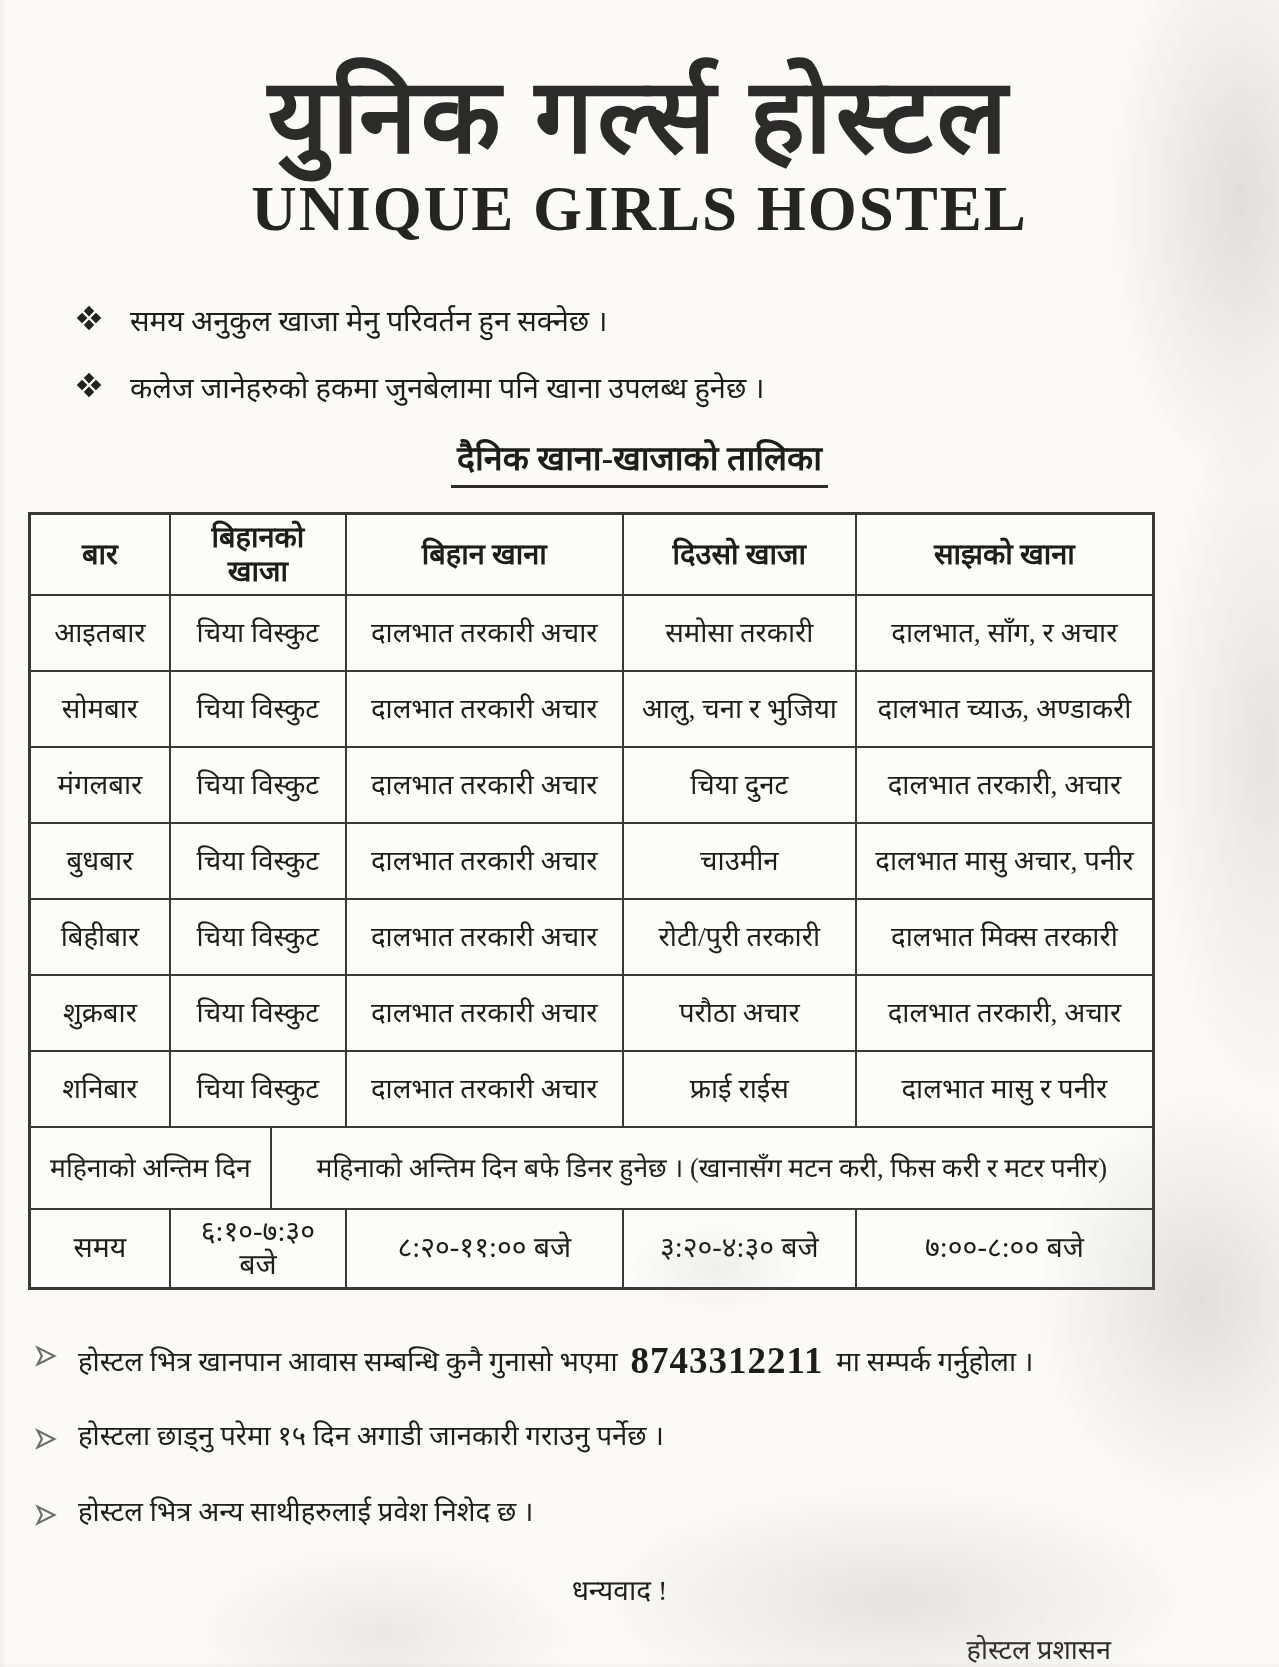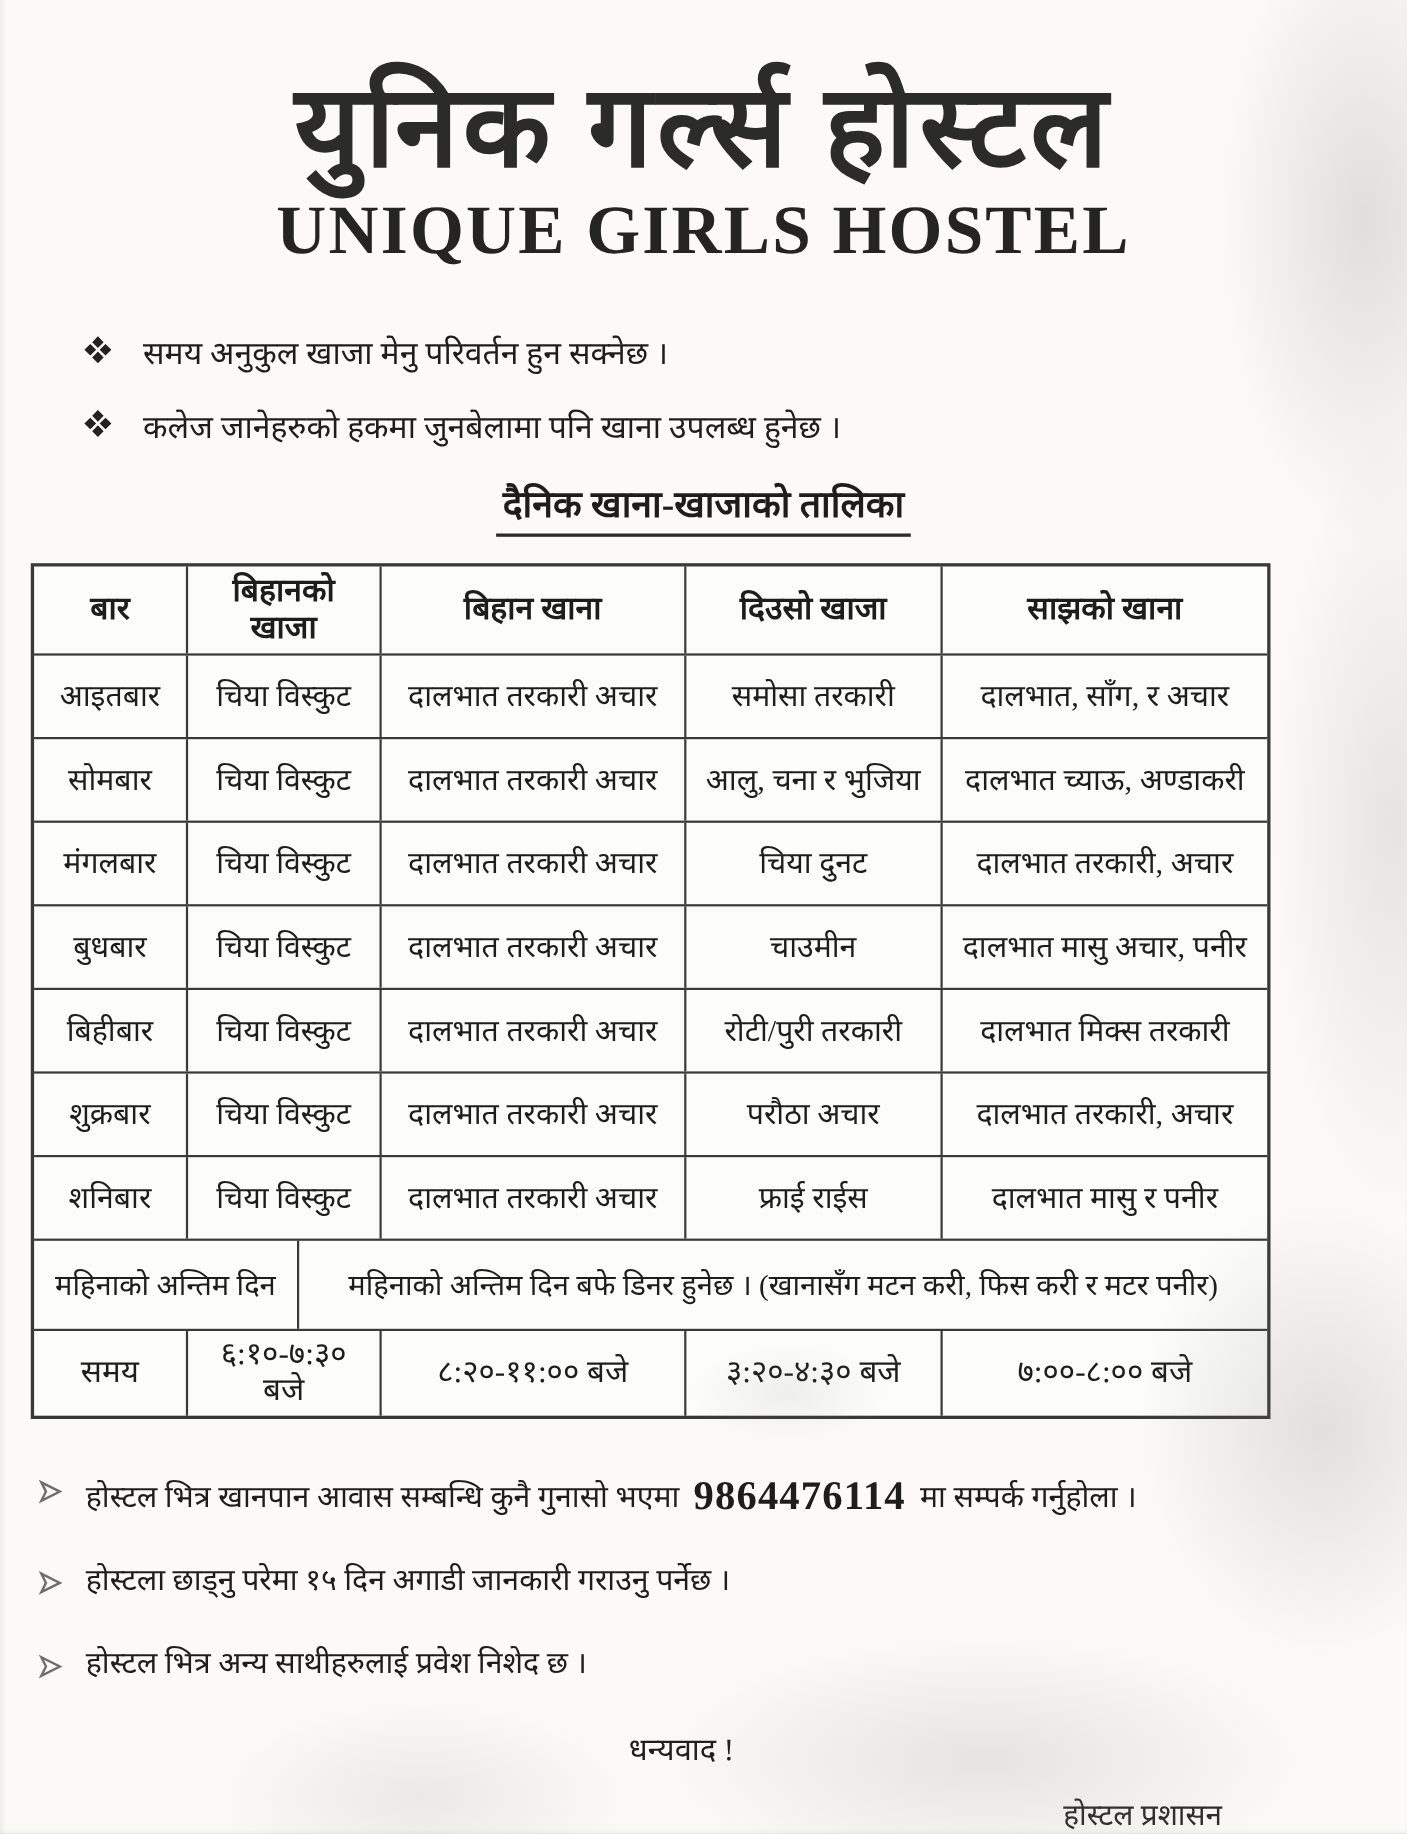--- a/index.html
+++ b/index.html
@@ -210,21 +210,21 @@
 
   <div class="bottom-notes">
     <div class="bottom-note">
       <span class="arrow-icon">
         <svg width="24" height="24" viewBox="0 0 20 20">
           <polygon points="3,3 17,10 3,17 6.5,10" fill="none" stroke="#6e6d6a" stroke-width="1.8"></polygon>
         </svg>
       </span>
       <span>
         <span>होस्टल भित्र खानपान आवास सम्बन्धि कुनै गुनासो भएमा</span>
-        <span class="phone">9864476114</span>
+        <span class="phone">8743312211</span>
         <span>मा सम्पर्क गर्नुहोला ।</span>
       </span>
     </div>
     <div class="bottom-note">
       <span class="arrow-icon">
         <svg width="24" height="24" viewBox="0 0 20 20">
           <polygon points="3,3 17,10 3,17 6.5,10" fill="none" stroke="#6e6d6a" stroke-width="1.8"></polygon>
         </svg>
       </span>
       <span>होस्टला छाड्नु परेमा १५ दिन अगाडी जानकारी गराउनु पर्नेछ ।</span>

